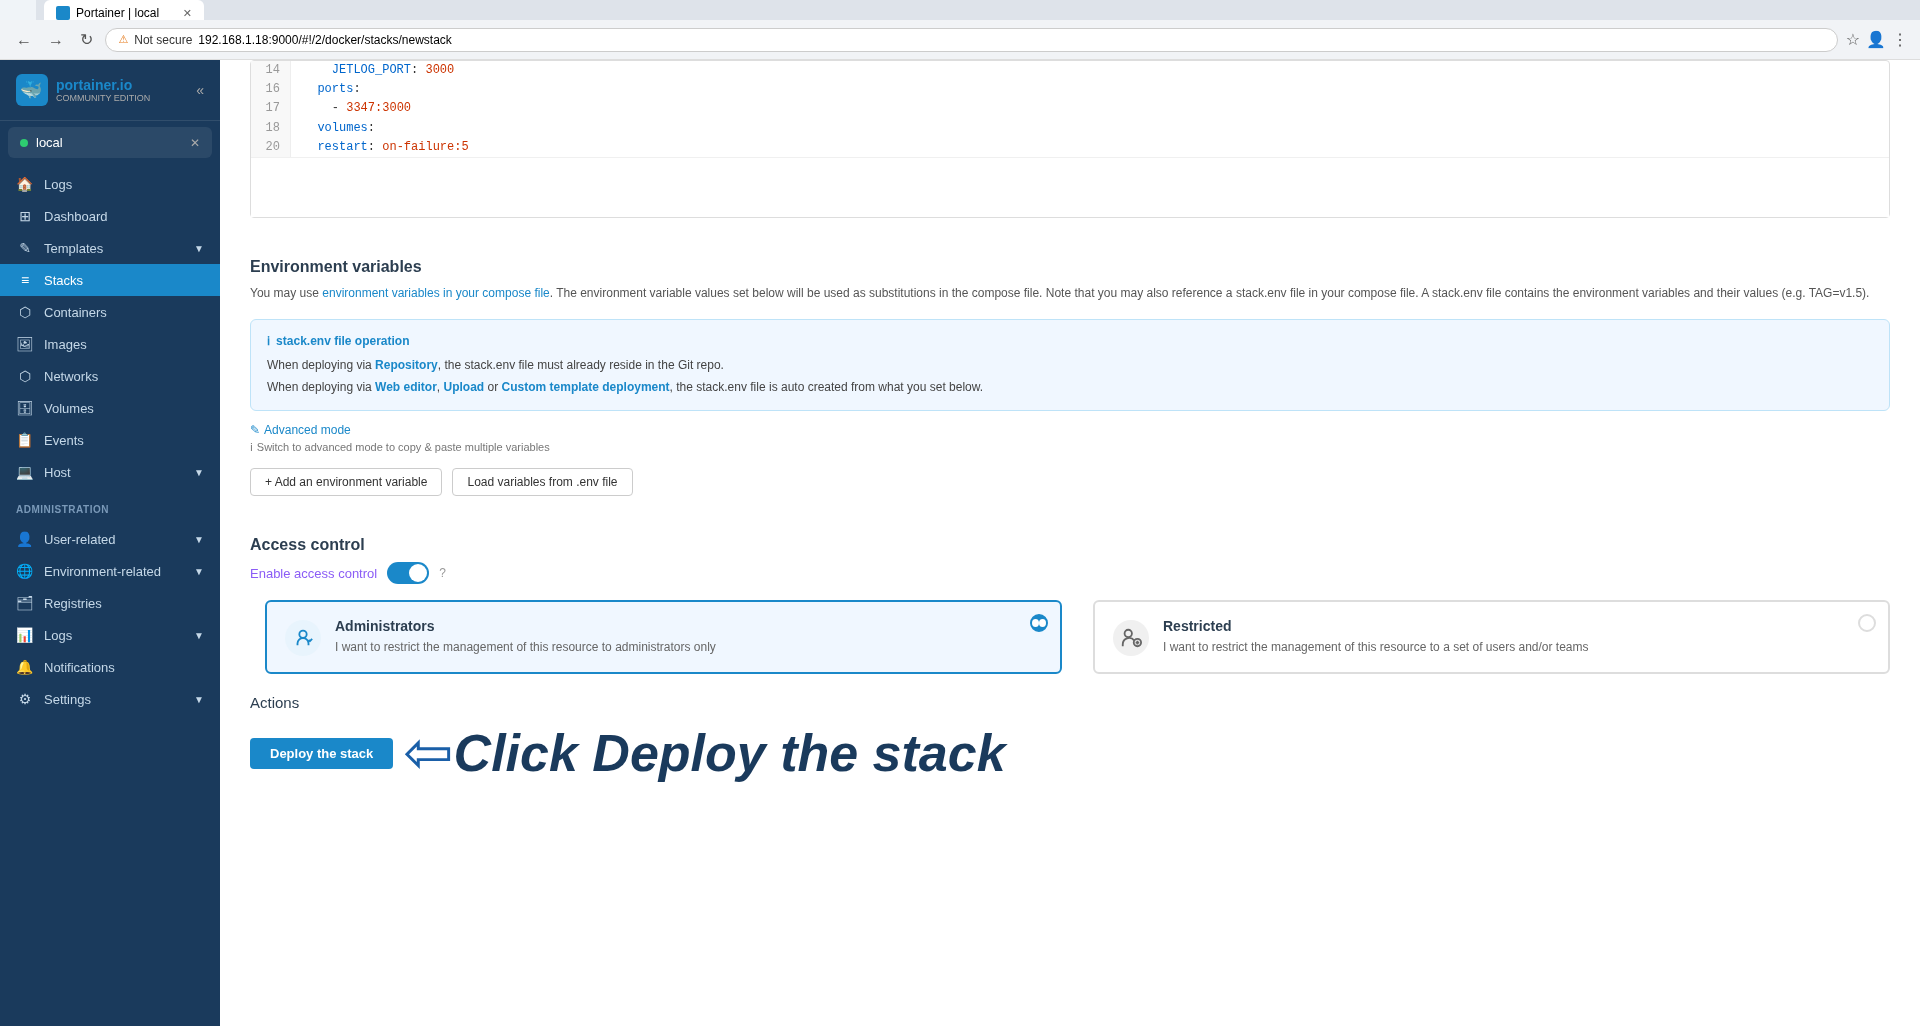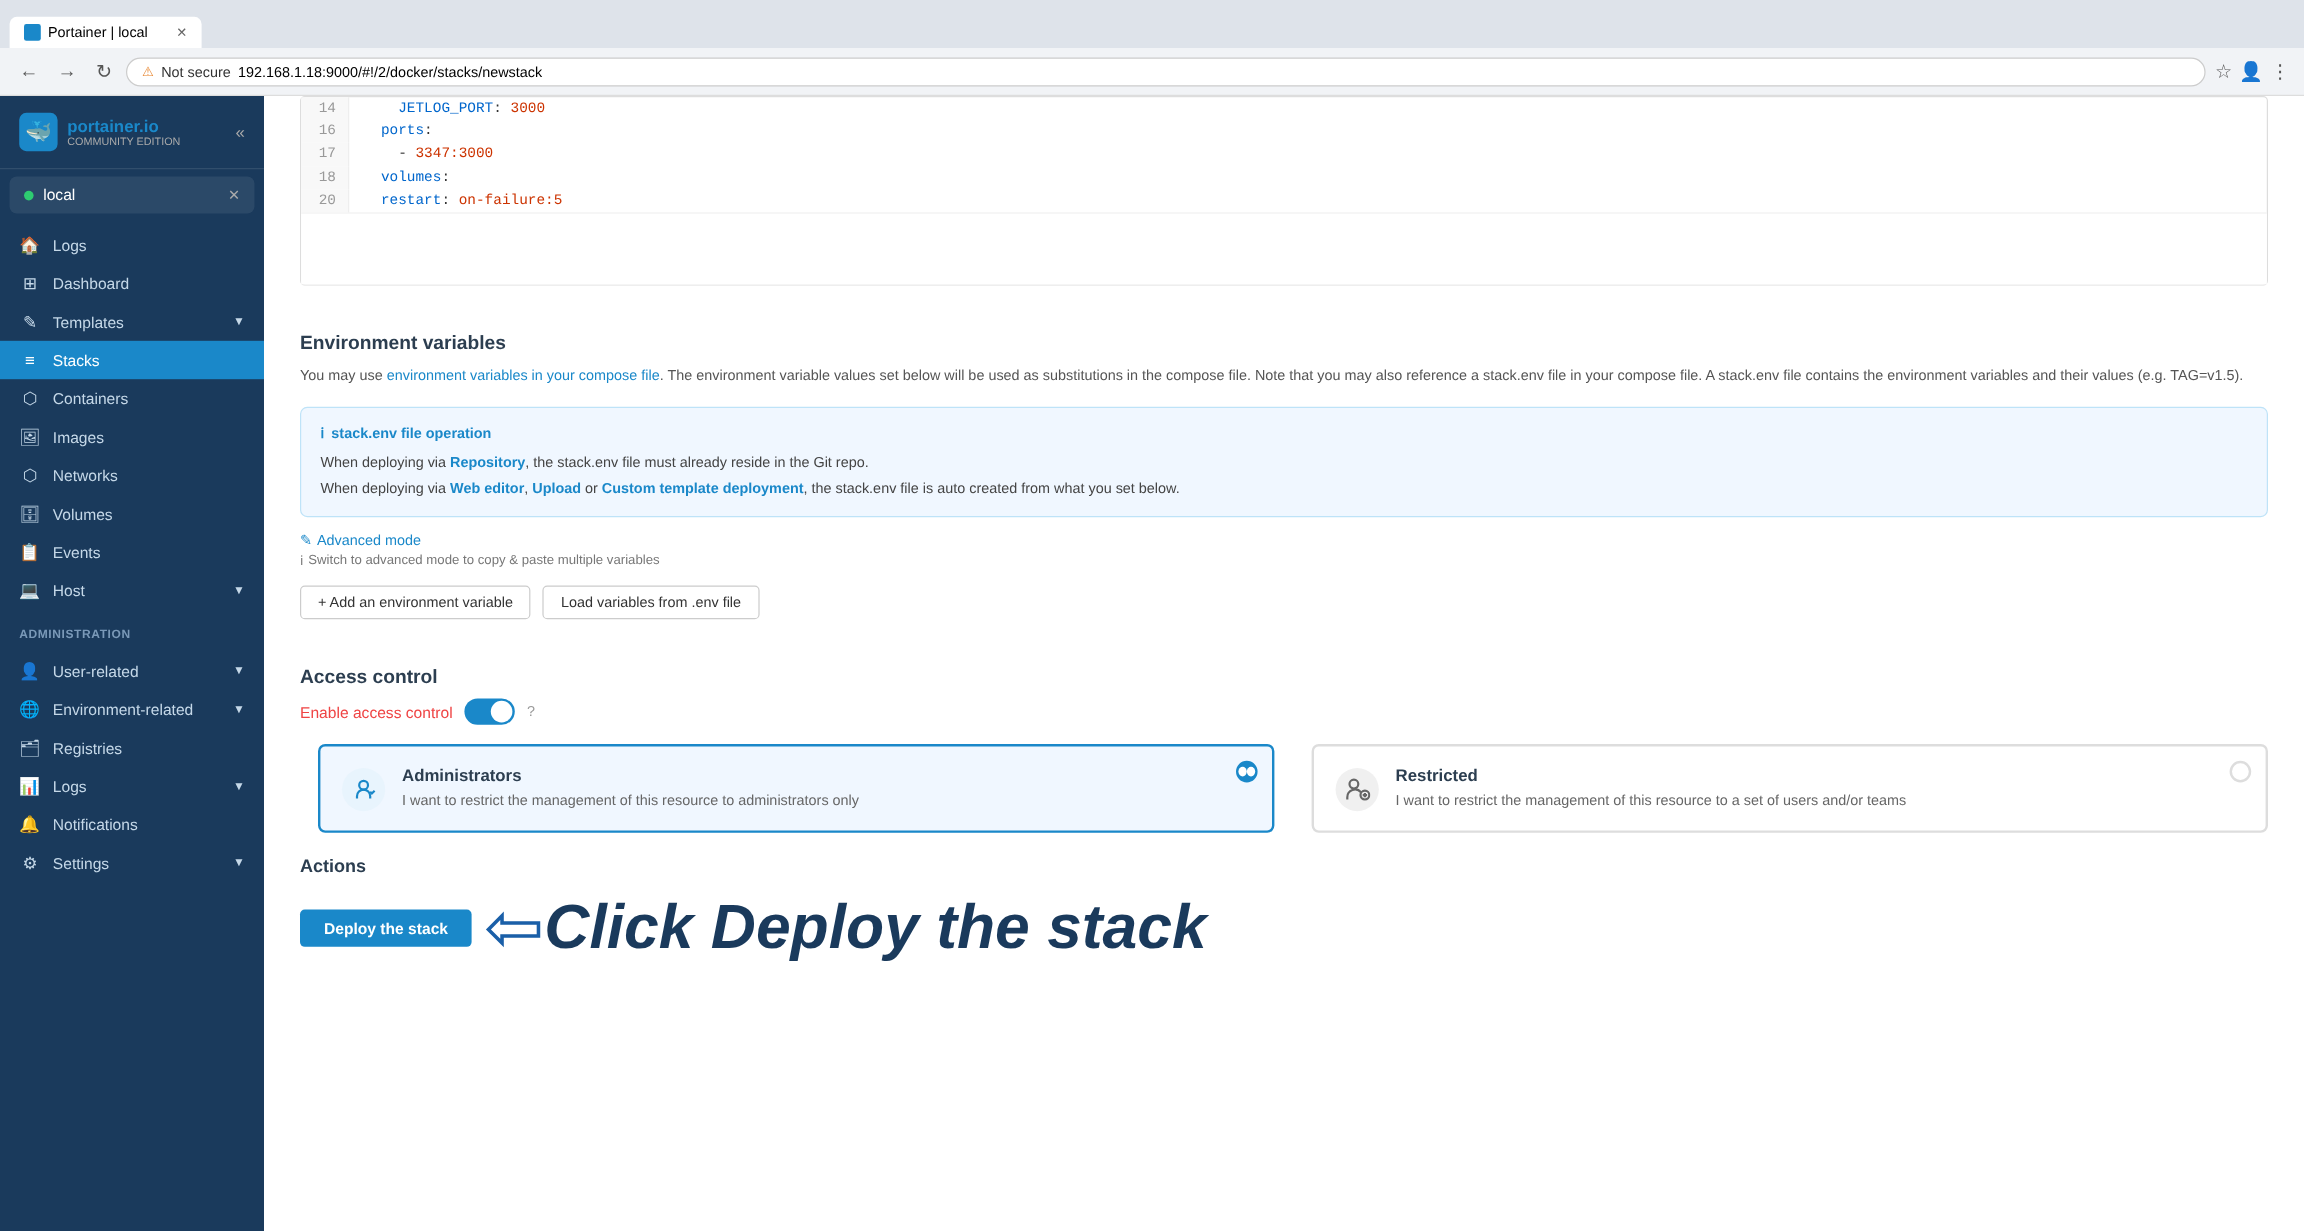--- a/index.html
+++ b/index.html
@@ -1,25 +1,26 @@
 <!DOCTYPE html>
 <html><head>
   <meta charset="utf-8">
   <style>
     * { box-sizing: border-box; margin: 0; padding: 0; }
     body { font-family: -apple-system, BlinkMacSystemFont, 'Segoe UI', sans-serif; font-size: 13px; background: #f0f4f8; display: flex; flex-direction: column; height: 100vh; overflow: hidden; }
 
     
     .browser-titlebar {
       background: #dee3ea;
-      height: 40px;
-      display: flex;
-      align-items: flex-end;
+      height: 20px;
+      display: flex;
+      align-items: flex-start;
       padding: 0 8px;
       gap: 8px;
+      margin-left: 36px;
     }
     .browser-tab {
       background: #fff;
       border-radius: 6px 6px 0 0;
       padding: 6px 12px;
       font-size: 12px;
       display: flex;
       align-items: center;
       gap: 6px;
       min-width: 160px;
@@ -244,21 +245,21 @@
     }
 
     
     .access-control-section { margin-bottom: 20px; }
     .enable-row {
       display: flex;
       align-items: center;
       gap: 10px;
       margin-bottom: 16px;
     }
-    .enable-label { font-size: 13px; color: #ef4444; }
+    .enable-label { font-size: 13px; color: #8b5cf6; }
     .toggle {
       width: 42px; height: 22px;
       background: #1a88c9;
       border-radius: 11px;
       position: relative;
       cursor: pointer;
     }
     .toggle::after {
       content: '';
       width: 18px; height: 18px;
@@ -311,21 +312,21 @@
     }
     .card-radio.checked::after {
       content: '';
       width: 8px; height: 8px;
       background: #fff;
       border-radius: 50%;
     }
 
     
     .actions-section { margin-top: 20px; }
-    .actions-label { font-size: 15px; font-weight: 700; color: #2c3e50; margin-bottom: 12px; }
+    .actions-label { font-size: 15px; font-weight: 400; color: #2c3e50; margin-bottom: 12px; }
     .actions-row { display: flex; align-items: center; gap: 20px; }
     .btn-primary {
       background: #1a88c9;
       color: #fff;
       border: none;
       border-radius: 4px;
       padding: 8px 20px;
       font-size: 13px;
       font-weight: 600;
       cursor: pointer;

